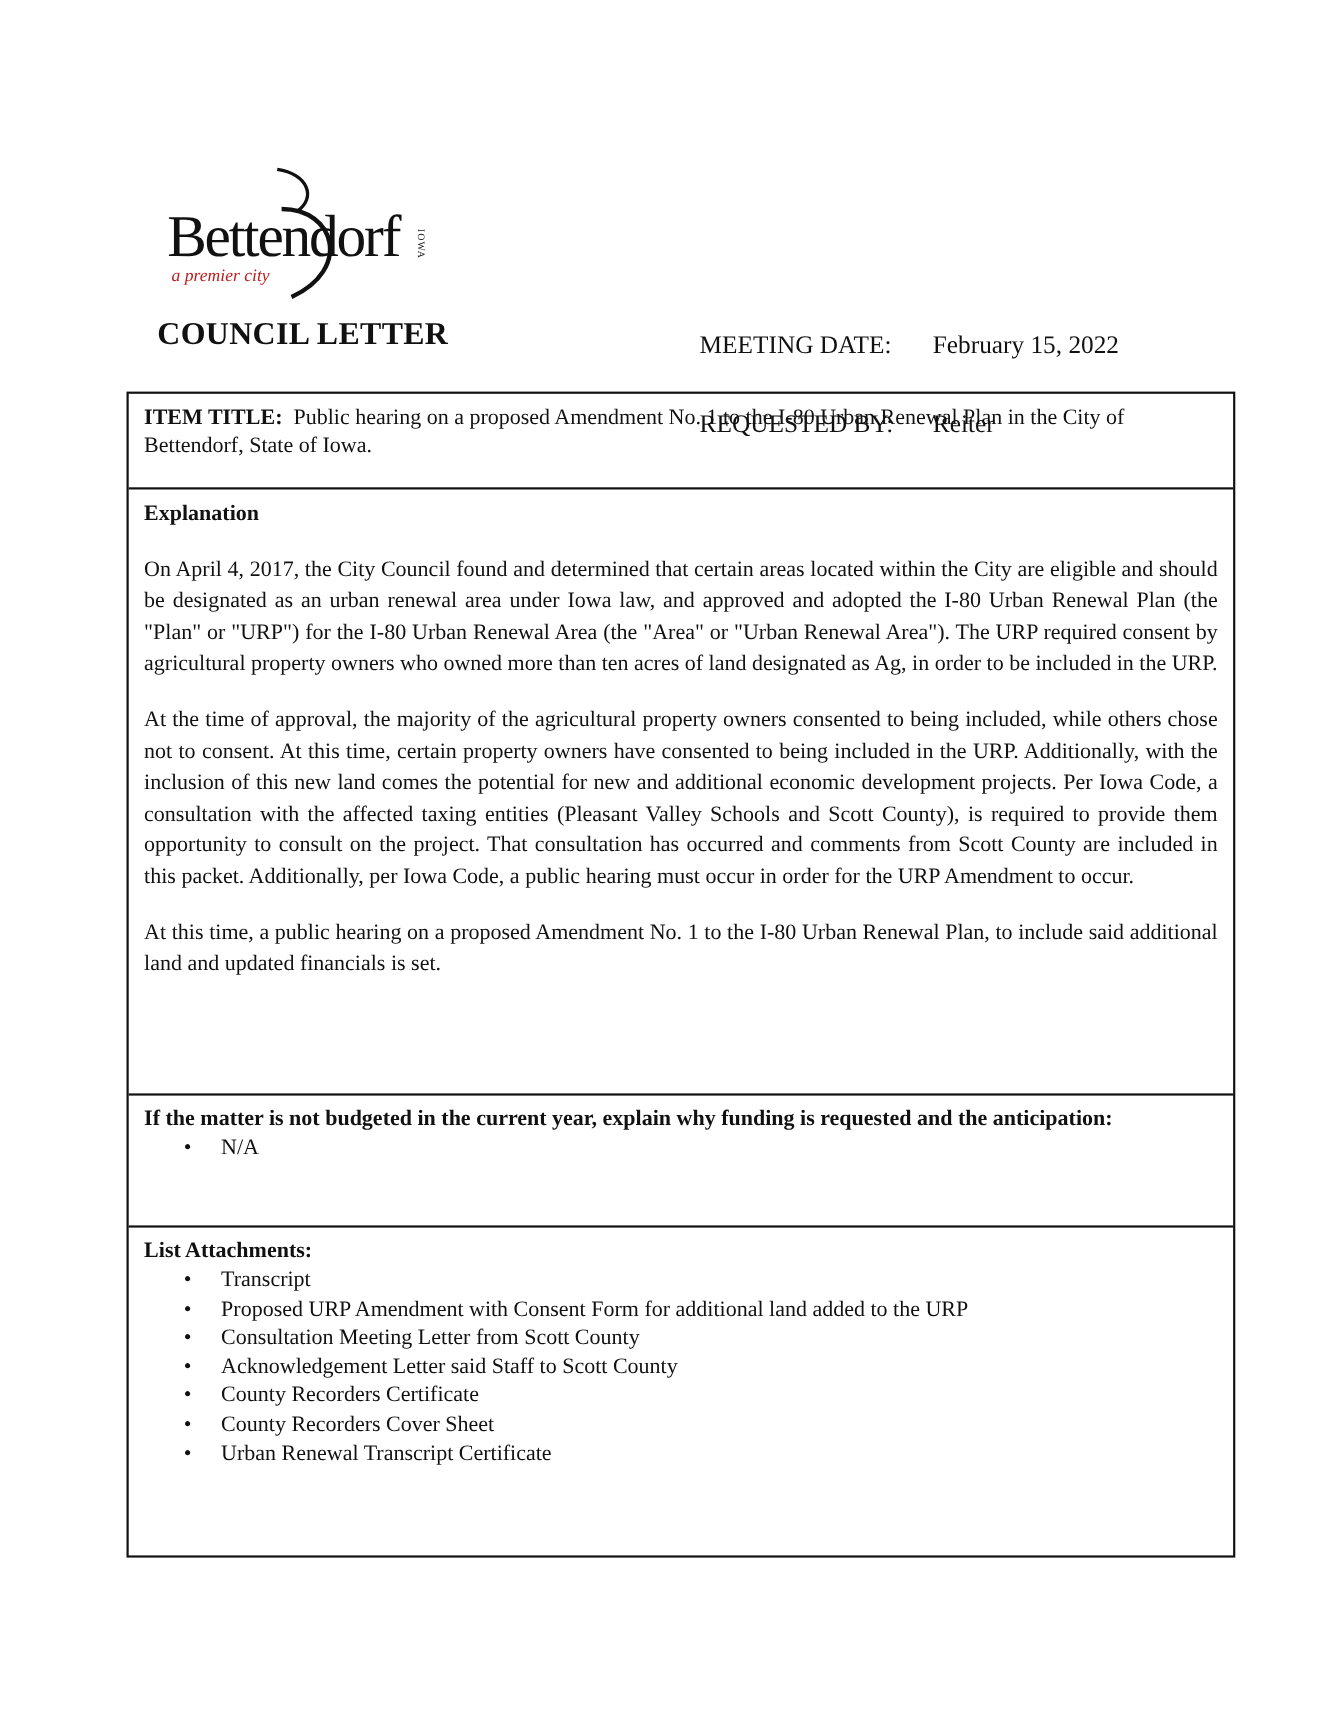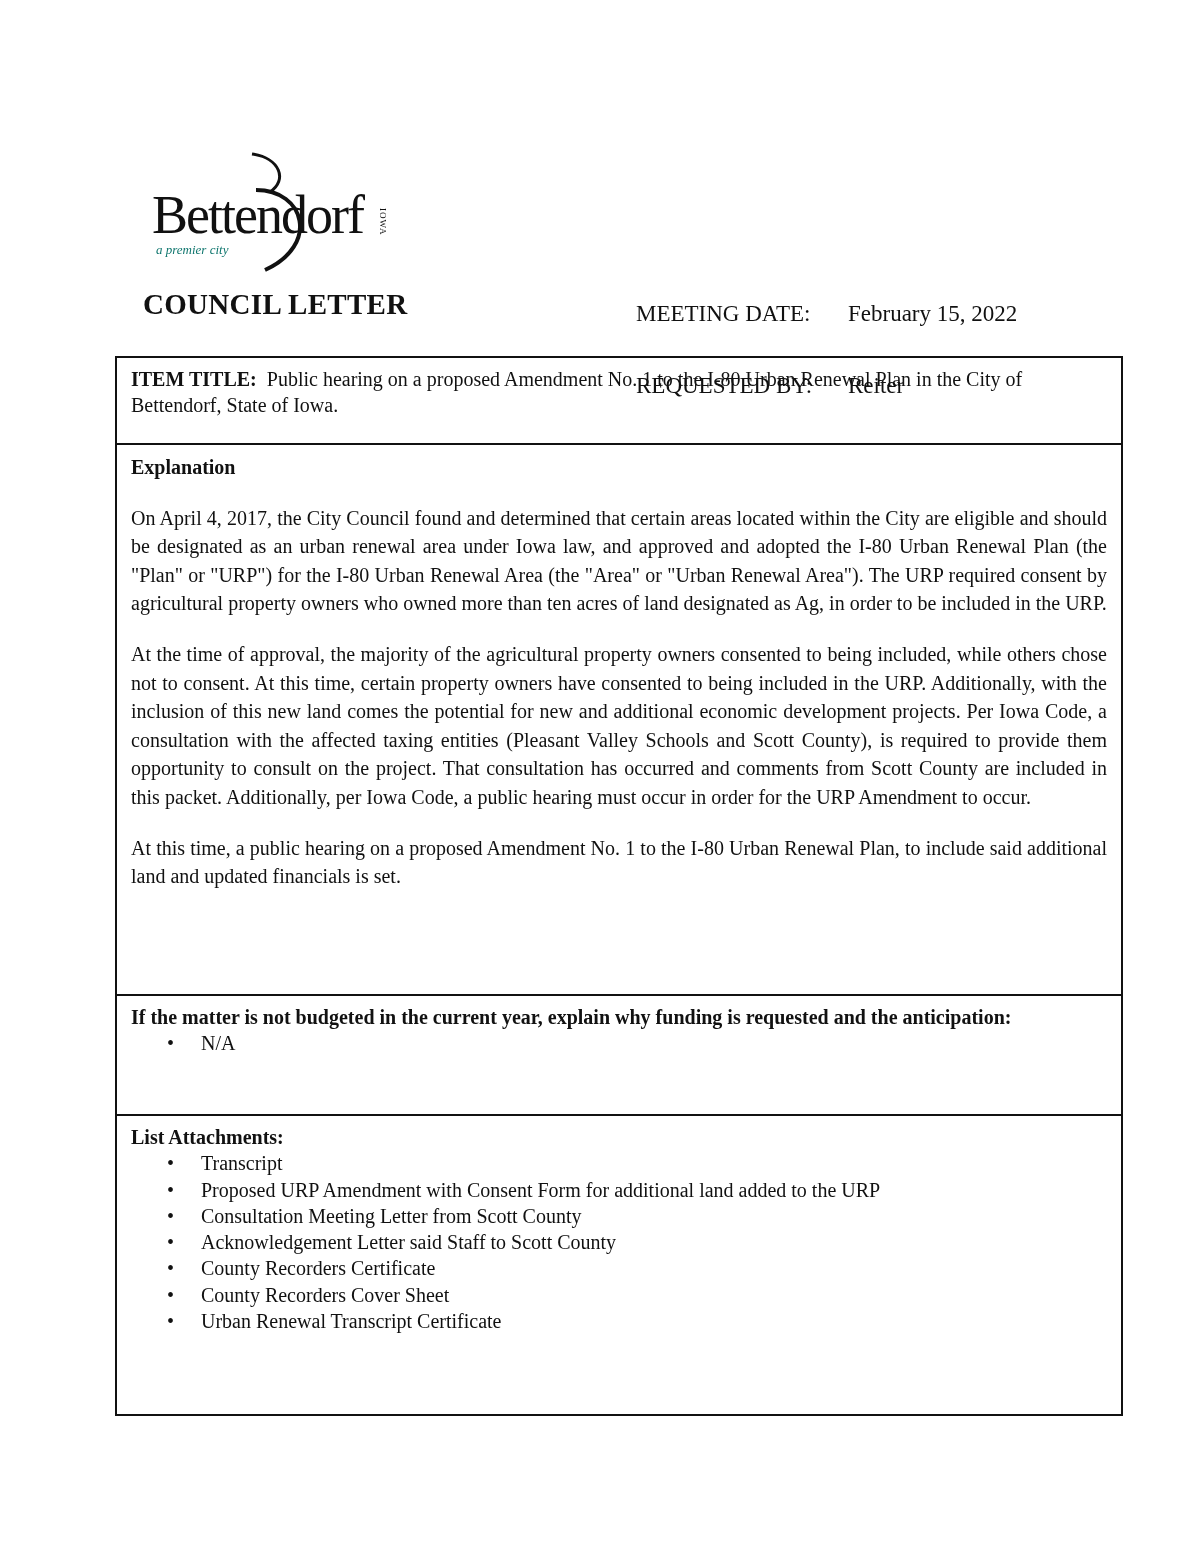--- a/index.html
+++ b/index.html
@@ -1,19 +1,19 @@
 <!DOCTYPE html>
 <html><head>
 <meta charset="utf-8">
 <style>
   html, body { margin:0; padding:0; background:#ffffff; }
   body { width:1200px; height:1554px; position:relative; font-family:"Liberation Serif", serif; color:#111; }
   .logo { position:absolute; left:150px; top:150px; width:250px; height:125px; }
   .logo-word { position:absolute; left:2px; top:38px; font-family:"Liberation Serif", serif; font-size:54px; letter-spacing:-2px; color:#111; line-height:1; }
-  .logo-tag { position:absolute; left:6px; top:92px; font-family:"Liberation Serif", serif; font-style:italic; font-size:13px; color:#0f766e; }
+  .logo-tag { position:absolute; left:6px; top:92px; font-family:"Liberation Serif", serif; font-style:italic; font-size:16px; color:#b91c1c; }
   .logo-iowa { position:absolute; left:228px; top:58px; font-size:9px; writing-mode:vertical-rl; letter-spacing:1px; color:#111; }
   .logo-arc { position:absolute; left:60px; top:0; }
   .council-title { position:absolute; left:143px; top:288px; font-size:29px; font-weight:bold; letter-spacing:0.3px; }
   .meta { position:absolute; left:636px; top:259px; font-size:23px; line-height:35px; }
   .meta-row { white-space:nowrap; }
   .meta-label { font-weight:normal; display:inline-block; width:212px;margin-top:37px; }
   .table { position:absolute; left:115px; top:356px; width:1004px; border:2px solid #111; }
   .row { border-top:2px solid #111; padding:0 14px; }
   .row:first-child { border-top:none; }
   .r-title { height:85px; padding-top:8px; box-sizing:border-box; font-size:20px; line-height:26px; }

